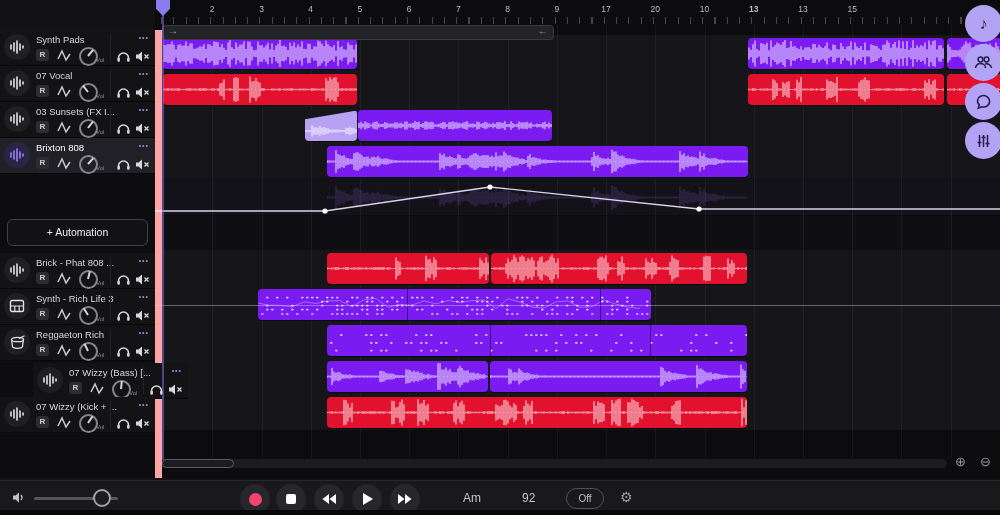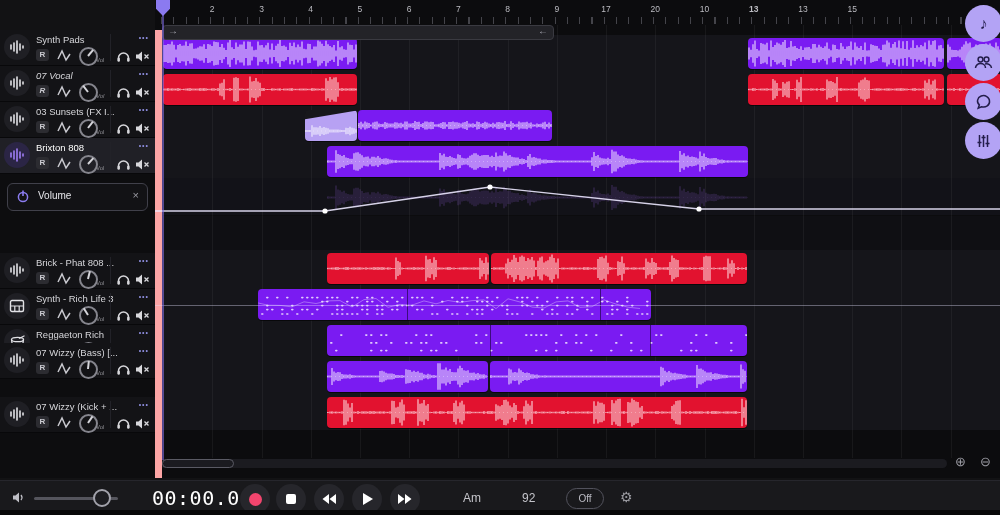--- a/index.html
+++ b/index.html
@@ -544,21 +544,21 @@
         <rect x="11.1" y="7.8" width="2.4" height="4" rx="1" fill="#d8d8dc"></rect>
             </svg>
       </span>
       <span class="mute">
         <svg width="16" height="13">
               <path d="M1,4.5 h2.5 L7,1.5 v10 L3.5,8.5 H1 z" fill="#d8d8dc"></path>
         <path d="M9.5,4.5 l4,4 M13.5,4.5 l-4,4" stroke="#d8d8dc" stroke-width="1.3"></path>
             </svg>
       </span>
     </div>
-        <div class="trow" style="top: 36px; font-style: italic;">
+        <div class="trow" style="top: 36px;">
       <span class="ticon">
         <svg class="ic-wave" width="16" height="16" style="display: block;">
           <g stroke="#e2e2e6" stroke-width="1.6" stroke-linecap="round">
             <path d="M2,6 V10"></path>
                 <path d="M5,4 V12"></path>
                 <path d="M8,2 V14"></path>
                 <path d="M11,5 V11"></path>
                 <path d="M14,7 V9"></path>
           </g>
         </svg>
@@ -776,21 +776,21 @@
         <rect x="11.1" y="7.8" width="2.4" height="4" rx="1" fill="#d8d8dc"></rect>
             </svg>
       </span>
       <span class="mute">
         <svg width="16" height="13">
               <path d="M1,4.5 h2.5 L7,1.5 v10 L3.5,8.5 H1 z" fill="#d8d8dc"></path>
         <path d="M9.5,4.5 l4,4 M13.5,4.5 l-4,4" stroke="#d8d8dc" stroke-width="1.3"></path>
             </svg>
       </span>
     </div>
-        <div class="trow" style="top: 313px;">
+        <div class="trow" style="top: 333px; margin-left: 33px;">
       <span class="ticon">
         <svg class="ic-wave" width="16" height="16" style="display: block;">
           <g stroke="#e2e2e6" stroke-width="1.6" stroke-linecap="round">
             <path d="M2,6 V10"></path>
                 <path d="M5,4 V12"></path>
                 <path d="M8,2 V14"></path>
                 <path d="M11,5 V11"></path>
                 <path d="M14,7 V9"></path>
           </g>
         </svg>
@@ -857,28 +857,21 @@
             </svg>
       </span>
       <span class="mute">
         <svg width="16" height="13">
               <path d="M1,4.5 h2.5 L7,1.5 v10 L3.5,8.5 H1 z" fill="#d8d8dc"></path>
         <path d="M9.5,4.5 l4,4 M13.5,4.5 l-4,4" stroke="#d8d8dc" stroke-width="1.3"></path>
             </svg>
       </span>
     </div>
       </div>
-    <div id="vol-panel">
-      <svg class="pw" width="14" height="14">
-        <circle cx="7" cy="8" r="4.6" stroke="#8b7cf0" fill="none" stroke-width="1.5"></circle>
-        <path d="M7,1.5 V7" stroke="#8b7cf0" stroke-width="1.6"></path>
-      </svg>
-      <span class="lbl">Volume</span>
-      <span class="cls">×</span>
-    </div>
+    <div id="add-automation">+ Automation</div>
   </div>
 
   <div class="fab" style="top:5px">
     <span class="note">♪</span>
   </div>
   <div class="fab" style="top:44px">
     <svg width="19" height="15">
       <circle cx="6.5" cy="4.5" r="2.4" stroke="#241e4c" fill="none" stroke-width="1.5"></circle>
       <circle cx="12.5" cy="4.5" r="2.4" stroke="#241e4c" fill="none" stroke-width="1.5"></circle>
       <path d="M1.5,13 a5,4.4 0 0 1 10,0 M11,9 a5,4.4 0 0 1 6.5,4" stroke="#241e4c" fill="none" stroke-width="1.5"></path>
@@ -898,21 +891,20 @@
     </svg>
   </div>
 
   <div id="transport">
     <span class="abs" style="left:12px;top:9px">
       <svg width="16" height="13">
           <path d="M1,4.5 h2.5 L7,1.5 v10 L3.5,8.5 H1 z" fill="#bfbfc6"></path>
       <path d="M9,4 a4,4 0 0 1 0,5" stroke="#bfbfc6" fill="none" stroke-width="1.3"></path>
         </svg>
     </span>
-    <div id="time-display">00:00.0</div>
     <div class="tbtn" style="left:240px">
       <span style="width:13px;height:13px;border-radius:50%;background:#f2456e"></span>
     </div>
     <div class="tbtn" style="left:276px">
       <span style="width:10px;height:10px;border-radius:2px;background:#fff"></span>
     </div>
     <div class="tbtn" style="left:314px">
       <svg width="14" height="10">
         <path d="M7,0 L0.5,5 L7,10 z M14,0 L7.5,5 L14,10 z" fill="#fff"></path>
         </svg>

